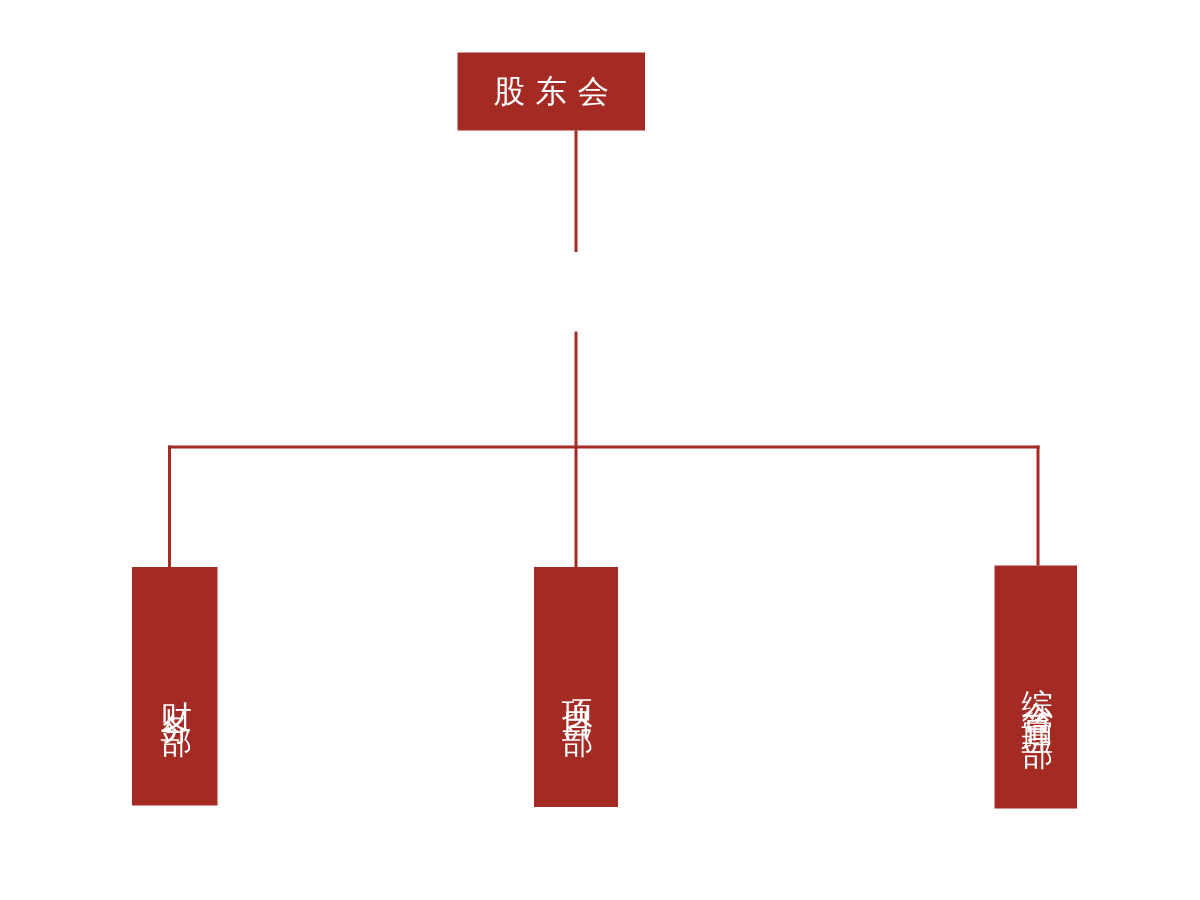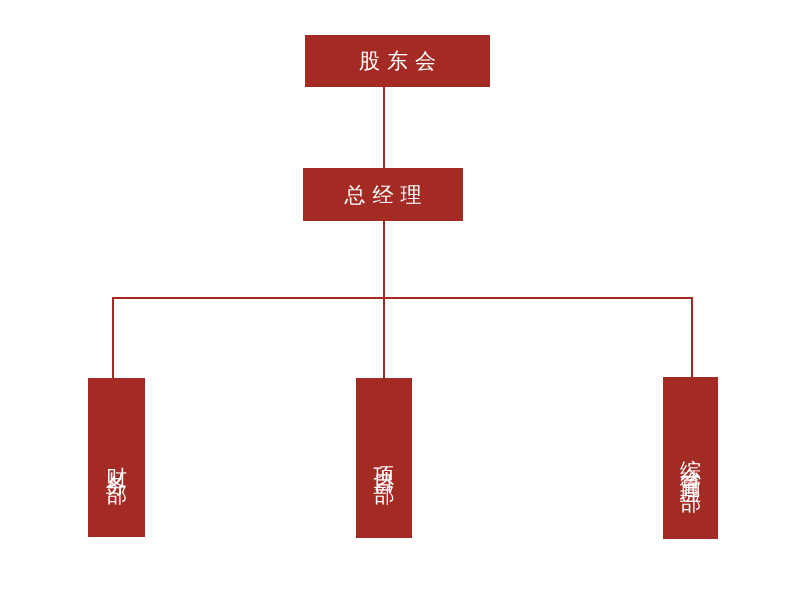--- a/index.html
+++ b/index.html
@@ -39,21 +39,21 @@
     white-space: nowrap;
   }
   .connector {
     position: absolute;
     background: #a32b24;
   }
   .connector.v { width: 2px; }
   .connector.h { height: 2px; }
 
   
-  #node-shareholders   { left: 305px; top: 35px;  width: 185px; height: 52px; }
+  #node-shareholders   { left: 305px; top: 35px;  width: 125px; height: 52px; }
   #node-gm             { left: 303px; top: 168px; width: 160px; height: 53px; }
   #node-finance        { left: 88px;  top: 378px; width: 57px;  height: 159px; }
   #node-project        { left: 356px; top: 378px; width: 56px;  height: 160px; }
   #node-admin          { left: 663px; top: 377px; width: 55px;  height: 162px; }
 
   #conn-root-gm        { left: 383px; top: 87px;  height: 81px; }
   #conn-gm-down        { left: 383px; top: 221px; height: 157px; } 
   #conn-rail           { left: 112px; top: 297px; width: 581px; }
   #conn-drop-left      { left: 112px; top: 297px; height: 81px; }
   #conn-drop-right     { left: 691px; top: 297px; height: 80px; }
@@ -66,23 +66,20 @@
   <div class="connector v" id="conn-root-gm"></div>
   <div class="connector v" id="conn-gm-down"></div>
   <div class="connector h" id="conn-rail"></div>
   <div class="connector v" id="conn-drop-left"></div>
   <div class="connector v" id="conn-drop-right"></div>
 
   <div class="node node-h" id="node-shareholders">
     <span class="label">股东会</span>
   </div>
 
-  <div class="node node-h" id="node-gm">
-    <span class="label">总经理</span>
-  </div>
 
   <div class="node node-v" id="node-finance">
     <span class="label">财务部</span>
   </div>
 
   <div class="node node-v" id="node-project">
     <span class="label">项目部</span>
   </div>
 
   <div class="node node-v" id="node-admin">

